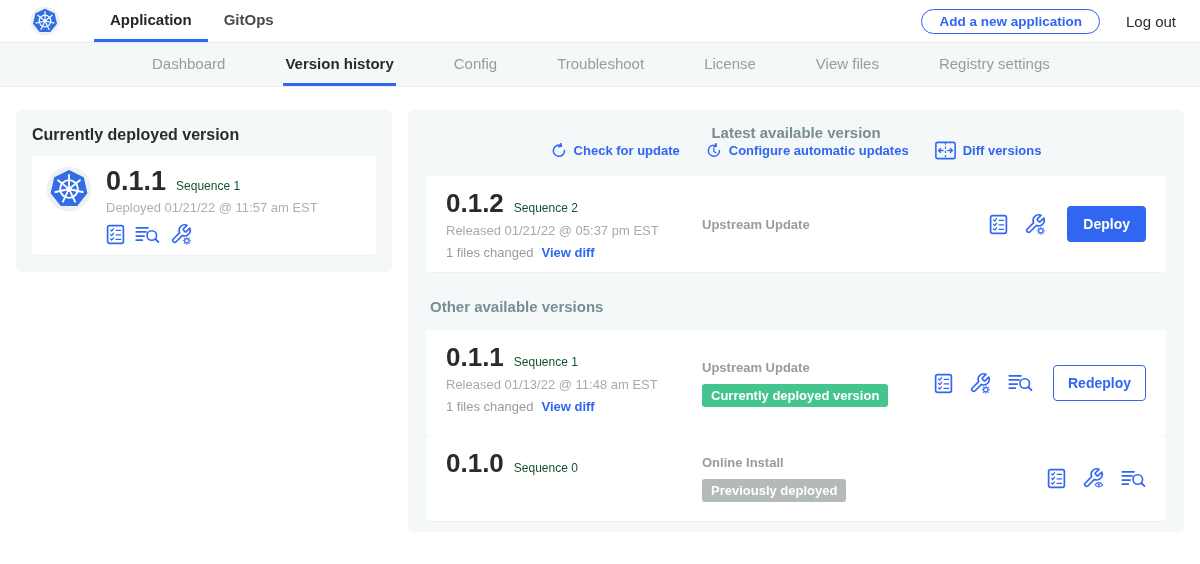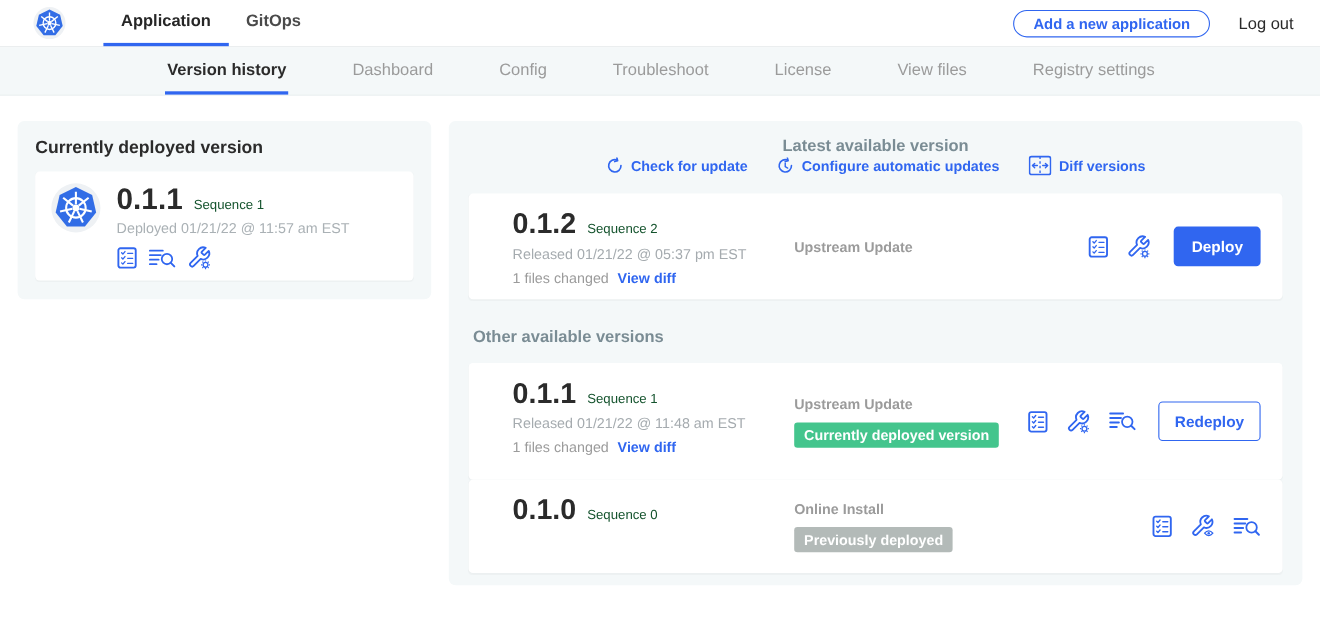--- a/index.html
+++ b/index.html
@@ -37,21 +37,21 @@
   .panel-head { display:flex; justify-content:space-between; align-items:center; margin:0 4px 16px;flex-direction:column; }
   .panel-title { font-size:15px; font-weight:600; color:#7a8c94; }
   .panel-actions { display:flex; gap:26px; }
   .panel-action { display:flex; align-items:center; gap:7px; color:#3066f0; font-size:13px; font-weight:700; cursor:pointer; }
   .other-head { margin:26px 4px 15px; font-size:15px; font-weight:600; color:#7a8c94; }
 
   .vrow { background:#fff; border-radius:4px; padding:11px 20px; display:flex; box-shadow:0 1px 1px rgba(0,0,0,0.03); }
   .vrow-1 { height:96px; }
   .vrow-2 { height:106px; }
   .vrow-3 { height:85px;text-align:center; }
-  .col-left { width:256px; flex-shrink:0; padding-top:3px;margin-left:20px; }
+  .col-left { width:256px; flex-shrink:0; padding-top:3px; }
   .col-left .ver-num { font-size:26px; }
   .col-left .date { margin-top:7px; color:#a5abaf; }
   .files { margin-top:7px; font-size:13px; color:#9b9b9b; }
   .view-diff { color:#3066f0; font-weight:700; margin-left:8px; cursor:pointer; }
   .col-mid { flex:1; display:flex; flex-direction:column; justify-content:center; align-items:flex-start; gap:9px; }
   .src-label { font-size:13px; font-weight:600; color:#9b9b9b; }
   .badge { font-size:13px; font-weight:600; color:#fff; padding:4px 9px; border-radius:3px; }
   .badge.green { background:#44c58d; }
   .badge.gray { background:#b3bab8; }
   .col-right { display:flex; align-items:center; gap:16px; color:#3066f0; }
@@ -159,22 +159,22 @@
     </span>
     <div class="top-tab active">Application</div>
     <div class="top-tab">GitOps</div>
     <div class="topbar-right">
       <button class="pill-btn">Add a new application</button>
       <span class="logout">Log out</span>
     </div>
   </header>
 
   <nav class="subnav">
+    <div class="subnav-tab">Dashboard</div>
     <div class="subnav-tab active">Version history</div>
-    <div class="subnav-tab">Dashboard</div>
     <div class="subnav-tab">Config</div>
     <div class="subnav-tab">Troubleshoot</div>
     <div class="subnav-tab">License</div>
     <div class="subnav-tab">View files</div>
     <div class="subnav-tab">Registry settings</div>
   </nav>
 
   <aside class="current-card">
     <h2>Currently deployed version</h2>
     <div class="cv-inner">
@@ -253,21 +253,21 @@
     </div>
 
     <div class="other-head">Other available versions</div>
 
     <div class="vrow vrow-2">
       <div class="col-left">
         <div class="ver-line">
           <span class="ver-num">0.1.1</span>
           <span class="seq">Sequence 1</span>
         </div>
-        <div class="date">Released 01/21/22 @ 11:48 am EST</div>
+        <div class="date">Released 01/13/22 @ 11:48 am EST</div>
         <div class="files">
           <span>1 files changed</span><span class="view-diff">View diff</span>
         </div>
       </div>
       <div class="col-mid">
         <span class="src-label">Upstream Update</span>
         <span class="badge green">Currently deployed version</span>
       </div>
       <div class="col-right">
         <svg class="ic" width="19" height="21">

